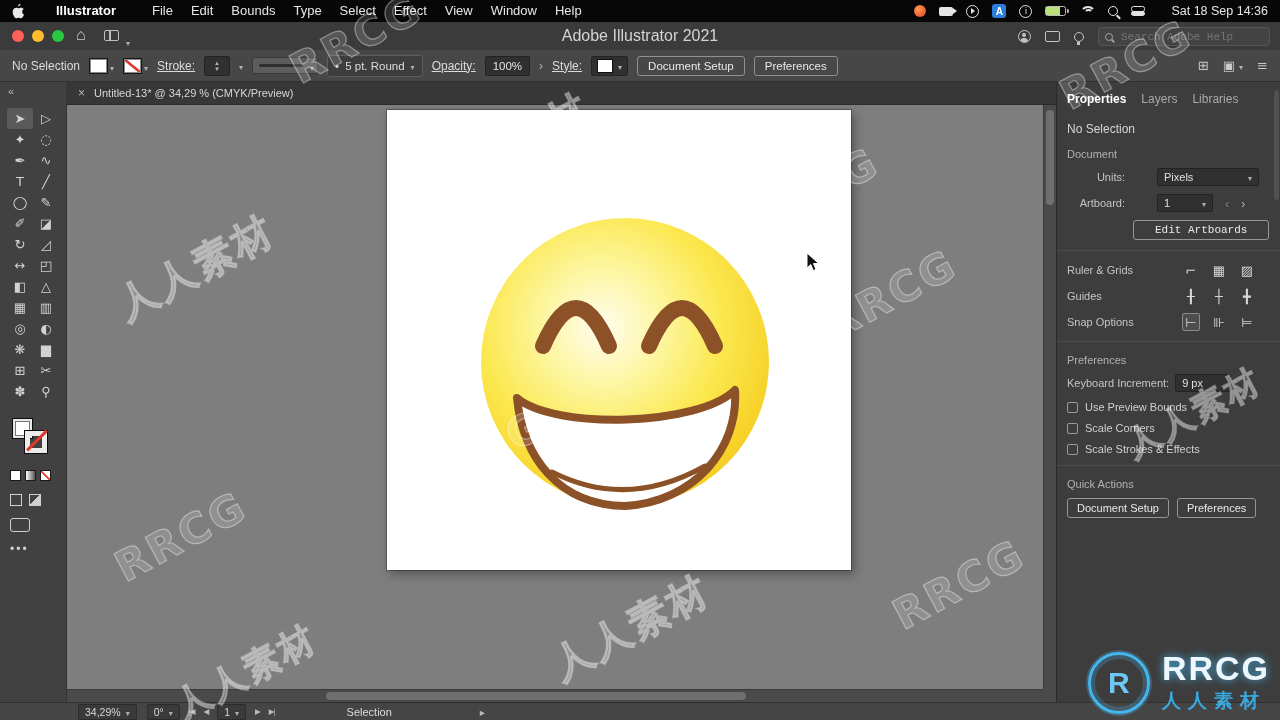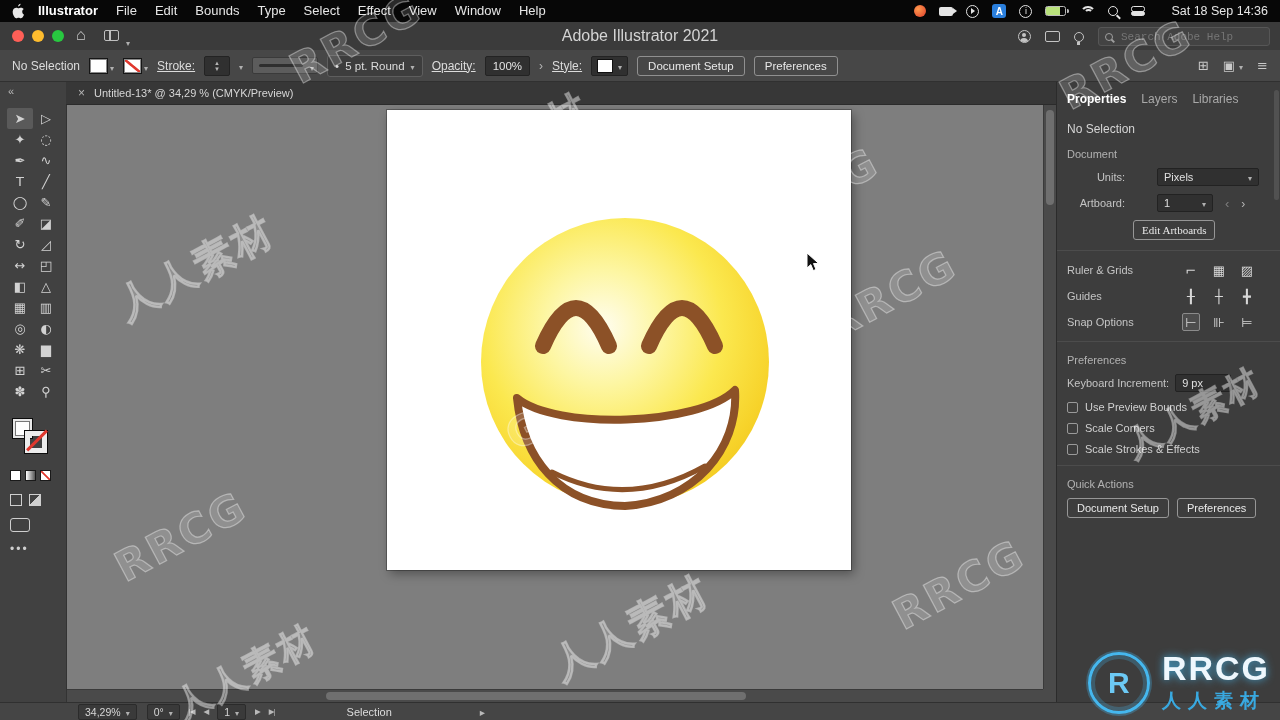--- a/index.html
+++ b/index.html
@@ -1,21 +1,21 @@
 <!DOCTYPE html>
 <html><head>
 <meta charset="utf-8">
 <style>
   html,body{margin:0;padding:0;background:#222;}
   #app{position:relative;width:1280px;height:720px;overflow:hidden;background:#7e7e7e;
        font-family:"Liberation Sans","DejaVu Sans",sans-serif;-webkit-font-smoothing:antialiased;}
 
   
   #menubar{position:absolute;left:0;top:0;right:0;height:22px;background:#070707;display:flex;
-           align-items:center;padding:0 12px;color:#e6e6e6;font-size:13px;z-index:30;}
+           align-items:center;padding:0 12px;color:#e6e6e6;font-size:13px;z-index:30;gap:18px;}
   .apple{display:flex;align-items:center;margin-right:4px;}
   .mb-item{padding:0 9px;line-height:22px;}
   .app-name{font-weight:bold;color:#fff;}
   .mb-items{display:flex;}
   .mb-right{margin-left:auto;display:flex;align-items:center;gap:13px;}
   .mb-icon{display:inline-flex;align-items:center;justify-content:center;}
   [data-name="screen-record-icon"]{width:12px;height:12px;border-radius:50%;
       background:radial-gradient(circle at 35% 35%,#ff9a4d,#dd3d2c);}
   [data-name="camera-icon"]{width:14px;height:9px;background:#e4e4e4;border-radius:2px;position:relative;}
   [data-name="camera-icon"]::after{content:"";position:absolute;right:-4px;top:1.5px;
@@ -159,21 +159,21 @@
   .plabel-l{color:#c4c4c4;}
   .pselect{background:#303030;border:1px solid #222;border-radius:2px;height:18px;display:flex;
       align-items:center;justify-content:space-between;padding:0 6px;color:#e0e0e0;box-sizing:border-box;margin-left:24px;}
   .pselect.w{width:102px;}
   .pselect.s{width:56px;}
   .pselect.t{width:56px;margin-left:6px;}
   .ab-nav{margin-left:12px;color:#7d7d7d;font-size:13px;}
   .chev-l::after{content:"‹";}
   .ab-nav.chev-r::after{content:"›";}
   .pbtn{border:1px solid #969696;border-radius:3px;background:transparent;color:#e8e8e8;font-size:11px;
-      padding:3px 8px;font-family:Liberation Serif, serif;}
+      padding:3px 21px;font-family:Liberation Mono, monospace;}
   .edit-artboards{margin:4px 0 10px 76px;display:block;}
   .pdivider{height:1px;background:#4c4c4c;margin:10px 0;}
   .picons{display:flex;gap:10px;margin-left:auto;margin-right:14px;}
   .picon{width:18px;height:18px;display:flex;align-items:center;justify-content:center;color:#d8d8d8;
       font-size:13px;font-family:"DejaVu Sans",sans-serif;}
   .picon.active{border:1px solid #8b8b8b;background:#4d4d4d;border-radius:2px;box-sizing:border-box;}
   .chk-row{display:flex;align-items:center;gap:7px;margin:9px 10px;}
   .chk-box{width:11px;height:11px;border:1px solid #9a9a9a;border-radius:2px;flex:none;box-sizing:border-box;}
   .chk-label{color:#d0d0d0;}
   .qa-row{display:flex;gap:8px;margin:8px 10px;}

